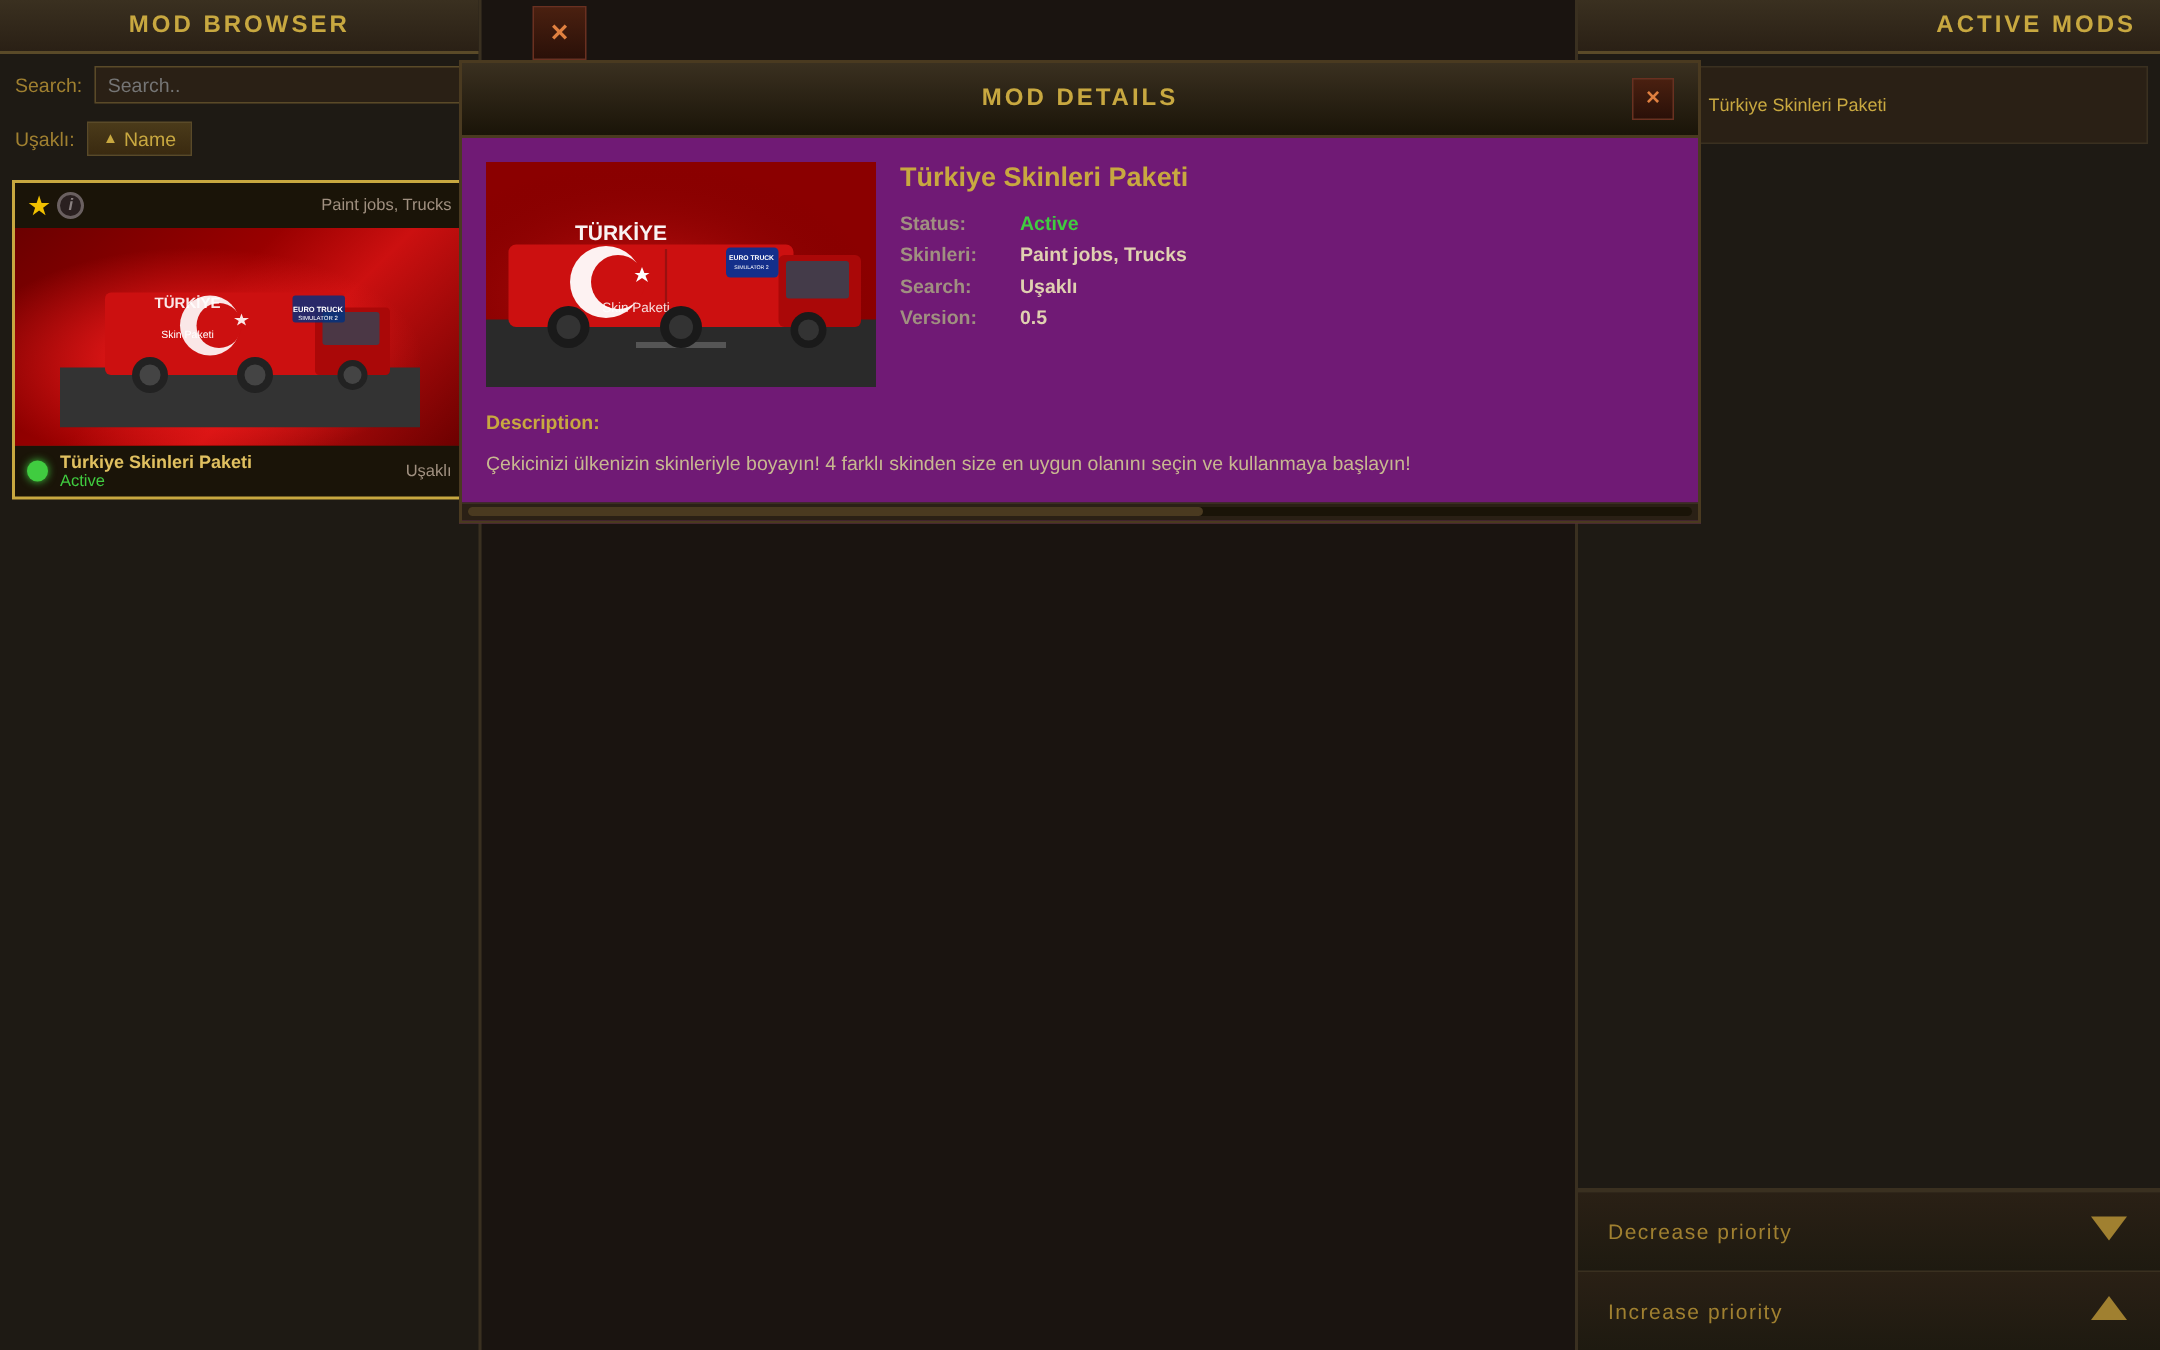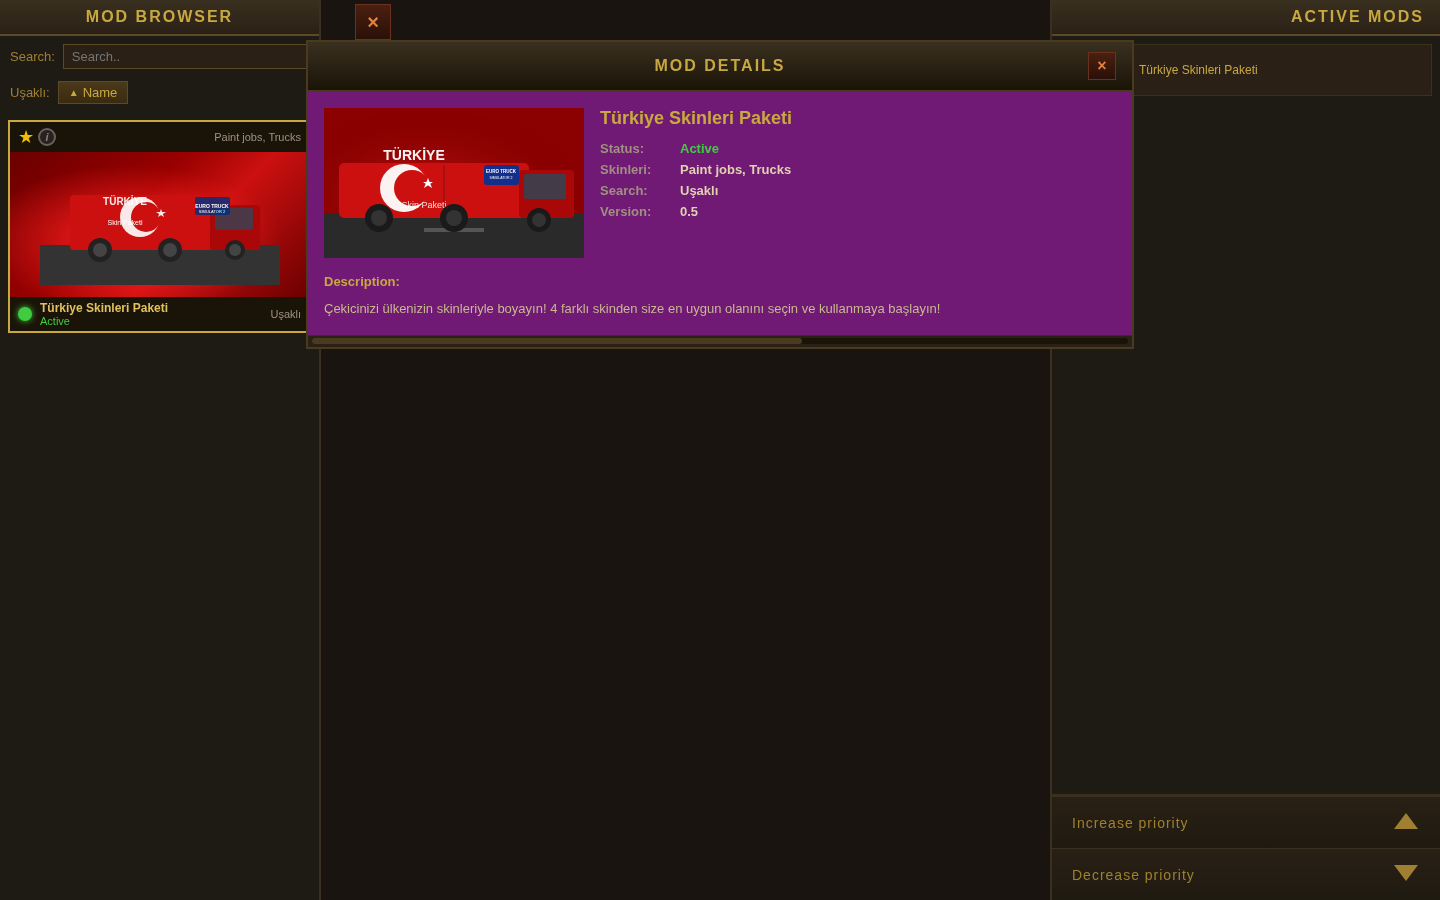--- a/index.html
+++ b/index.html
@@ -586,32 +586,32 @@
             <circle cx="31" cy="20" r="6" fill="#cc1010"></circle>
             <polygon points="36,20 37,17 38,20 35,18 39,18" fill="white" opacity="0.9" transform="scale(0.8) translate(5,3)"></polygon>
           </svg>
         </div>
         <span class="active-mod-name">Türkiye Skinleri Paketi</span>
       </div>
     </div>
 
     <div class="priority-buttons">
       <div class="priority-btn">
+        <span>Decrease priority</span>
+        <span class="priority-arrow-down">
+          <svg width="28" height="28" viewBox="0 0 28 28">
+            <polygon points="14,22 26,6 2,6" fill="#a08030"></polygon>
+          </svg>
+        </span>
+      </div>
+      <div class="priority-btn">
         <span>Increase priority</span>
         <span class="priority-arrow-up">
           <svg width="28" height="28" viewBox="0 0 28 28">
             <polygon points="14,6 26,22 2,22" fill="#a08030"></polygon>
-          </svg>
-        </span>
-      </div>
-      <div class="priority-btn">
-        <span>Decrease priority</span>
-        <span class="priority-arrow-down">
-          <svg width="28" height="28" viewBox="0 0 28 28">
-            <polygon points="14,22 26,6 2,6" fill="#a08030"></polygon>
           </svg>
         </span>
       </div>
     </div>
   </div>
 
   <button class="top-close-btn" style="position:absolute; top:4px; left:355px; width:36px; height:36px; background:linear-gradient(180deg,#4a2010,#2a1008); border:1px solid #6a3020; color:#e08040; font-size:20px; font-weight:bold; cursor:pointer; z-index:10;">
     <span>×</span>
   </button>
 

